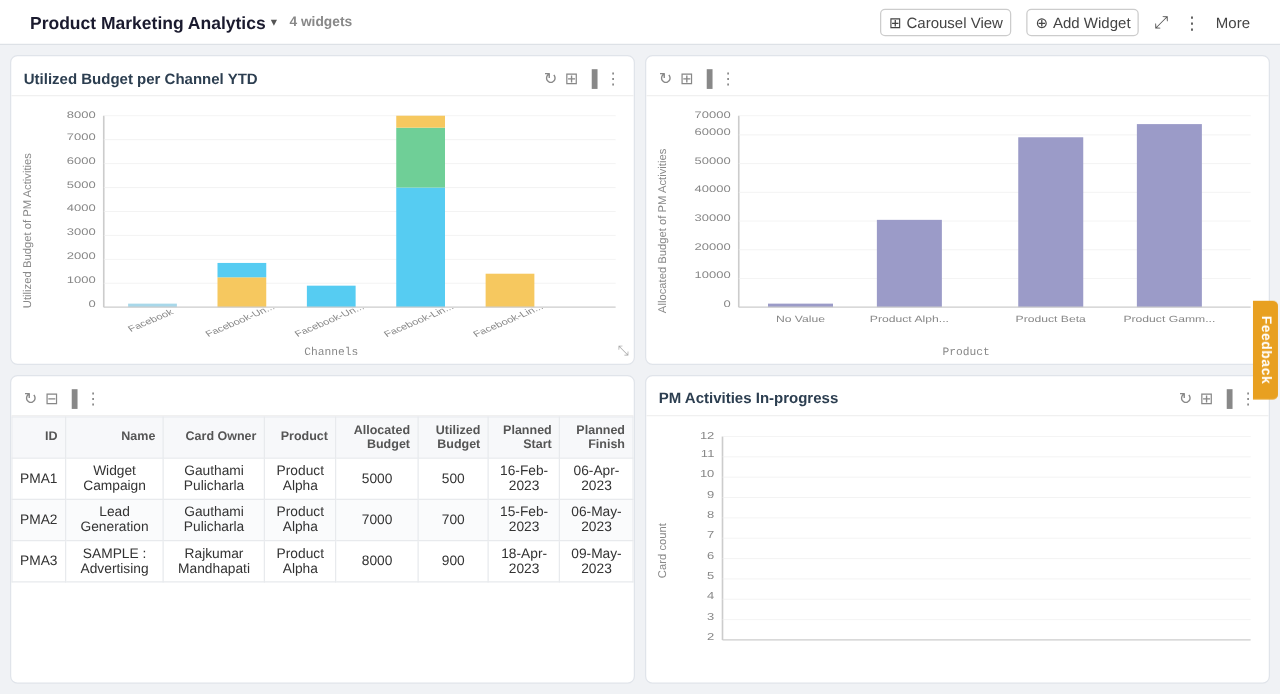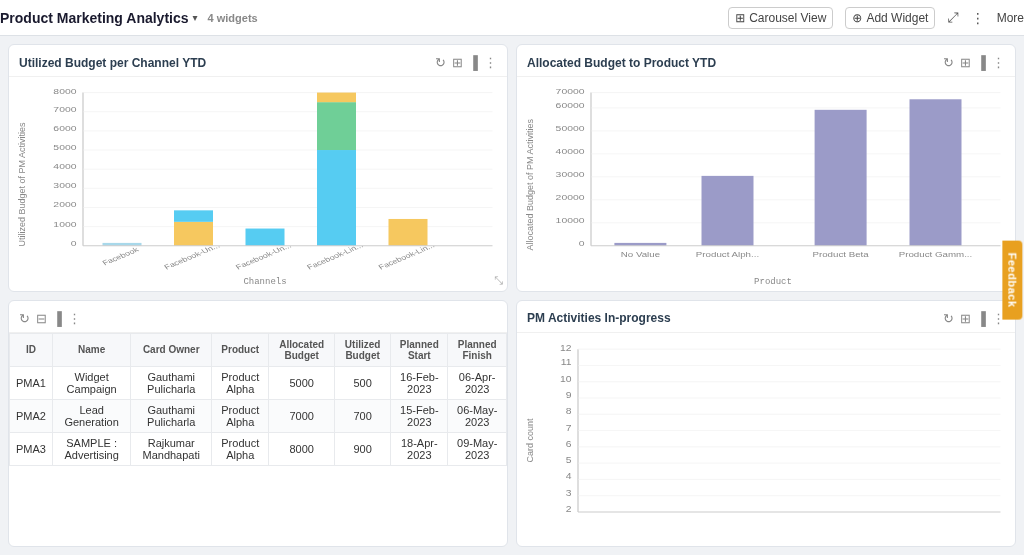--- a/index.html
+++ b/index.html
@@ -10,21 +10,21 @@
       height: 555px;
       overflow: hidden;
       font-size: 12px;
     }
 
     
     .top-bar {
       display: flex;
       align-items: center;
       background: #fff;
-      padding: 6px 0;
+      padding: 6px 24px;
       border-bottom: 1px solid #dde1e6;
       height: 36px;
     }
     .top-bar-title {
       font-weight: 600;
       font-size: 14px;
       color: #1a1a2e;
     }
     .top-bar-arrow {
       margin: 0 4px;
@@ -152,21 +152,21 @@
       width: 100%;
       border-collapse: collapse;
       font-size: 11px;
     }
     th {
       background: #f7f8fa;
       color: #555;
       font-weight: 600;
       padding: 5px 6px;
       border: 1px solid #e8eaed;
-      text-align: center;
+      text-align: right;
       font-size: 10px;
       margin-left: 48px;
     }
     td {
       padding: 4px 6px;
       border: 1px solid #e8eaed;
       color: #333;
       text-align: center;
       vertical-align: middle;
     }
@@ -283,21 +283,20 @@
           </svg>
           <div class="x-axis-label">Channels</div>
         </div>
       </div>
       <div class="expand-icon">⤡</div>
     </div>
   </div>
 
   <div class="widget-card">
     <div class="widget-header">
-      <span class="widget-title">Allocated Budget to Product YTD</span>
       <div class="widget-actions">
         <span>↻</span>
         <span>⊞</span>
         <span>▐</span>
         <span>⋮</span>
       </div>
     </div>
     <div class="widget-body">
       <div class="chart-area">
         <div class="y-axis-label">Allocated Budget of PM Activities</div>

